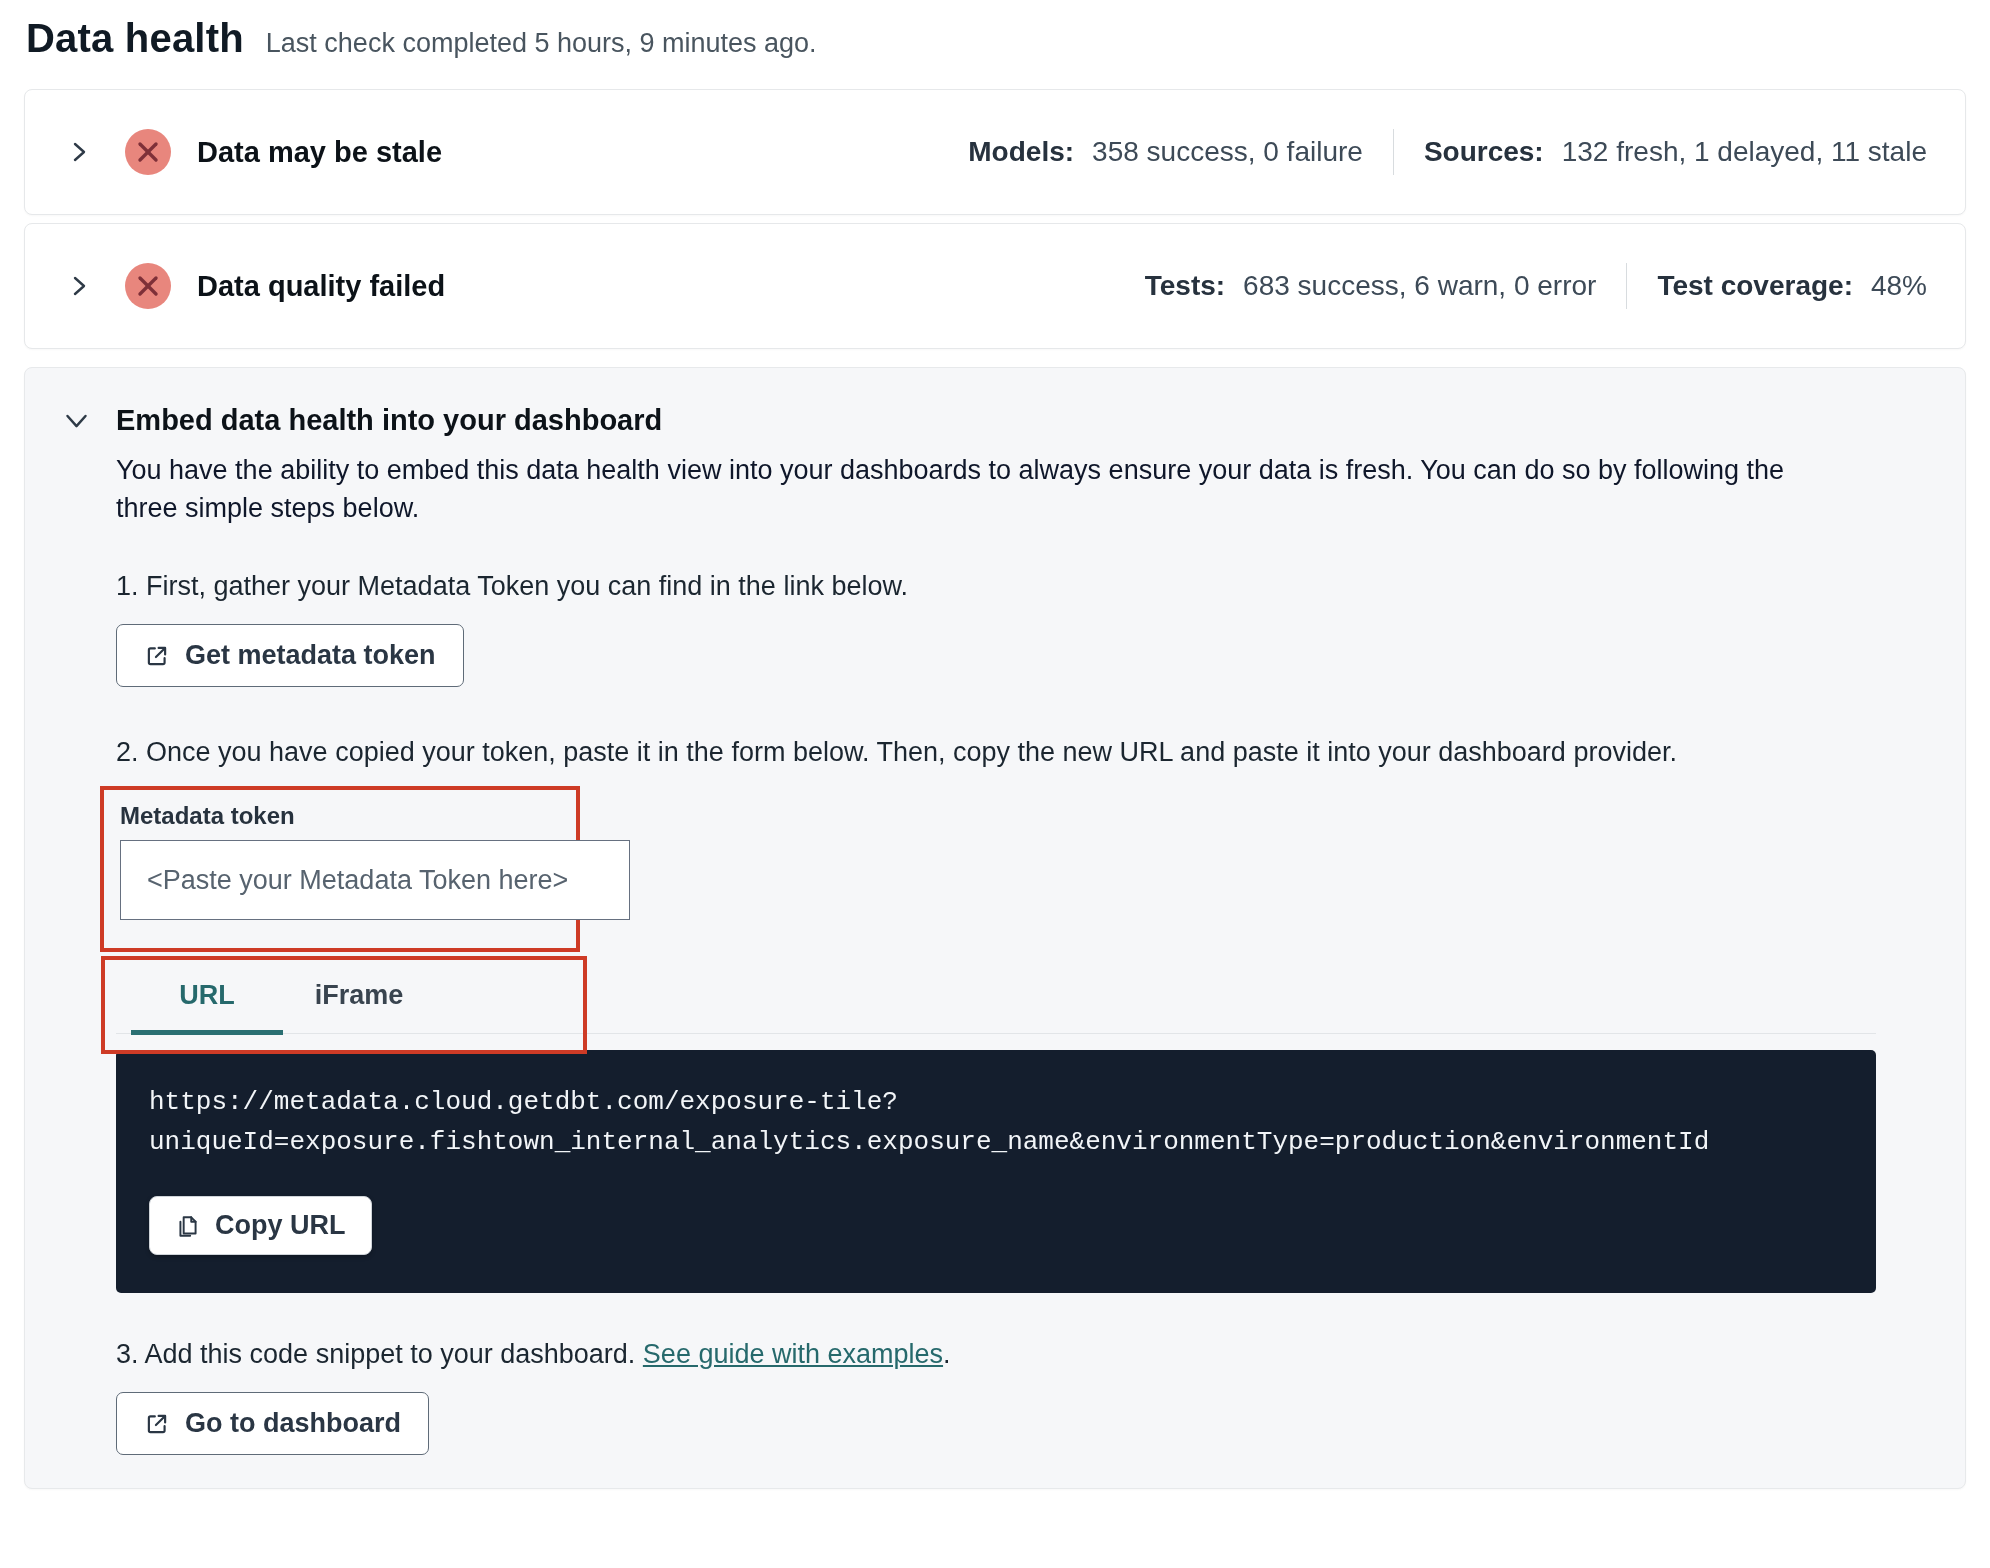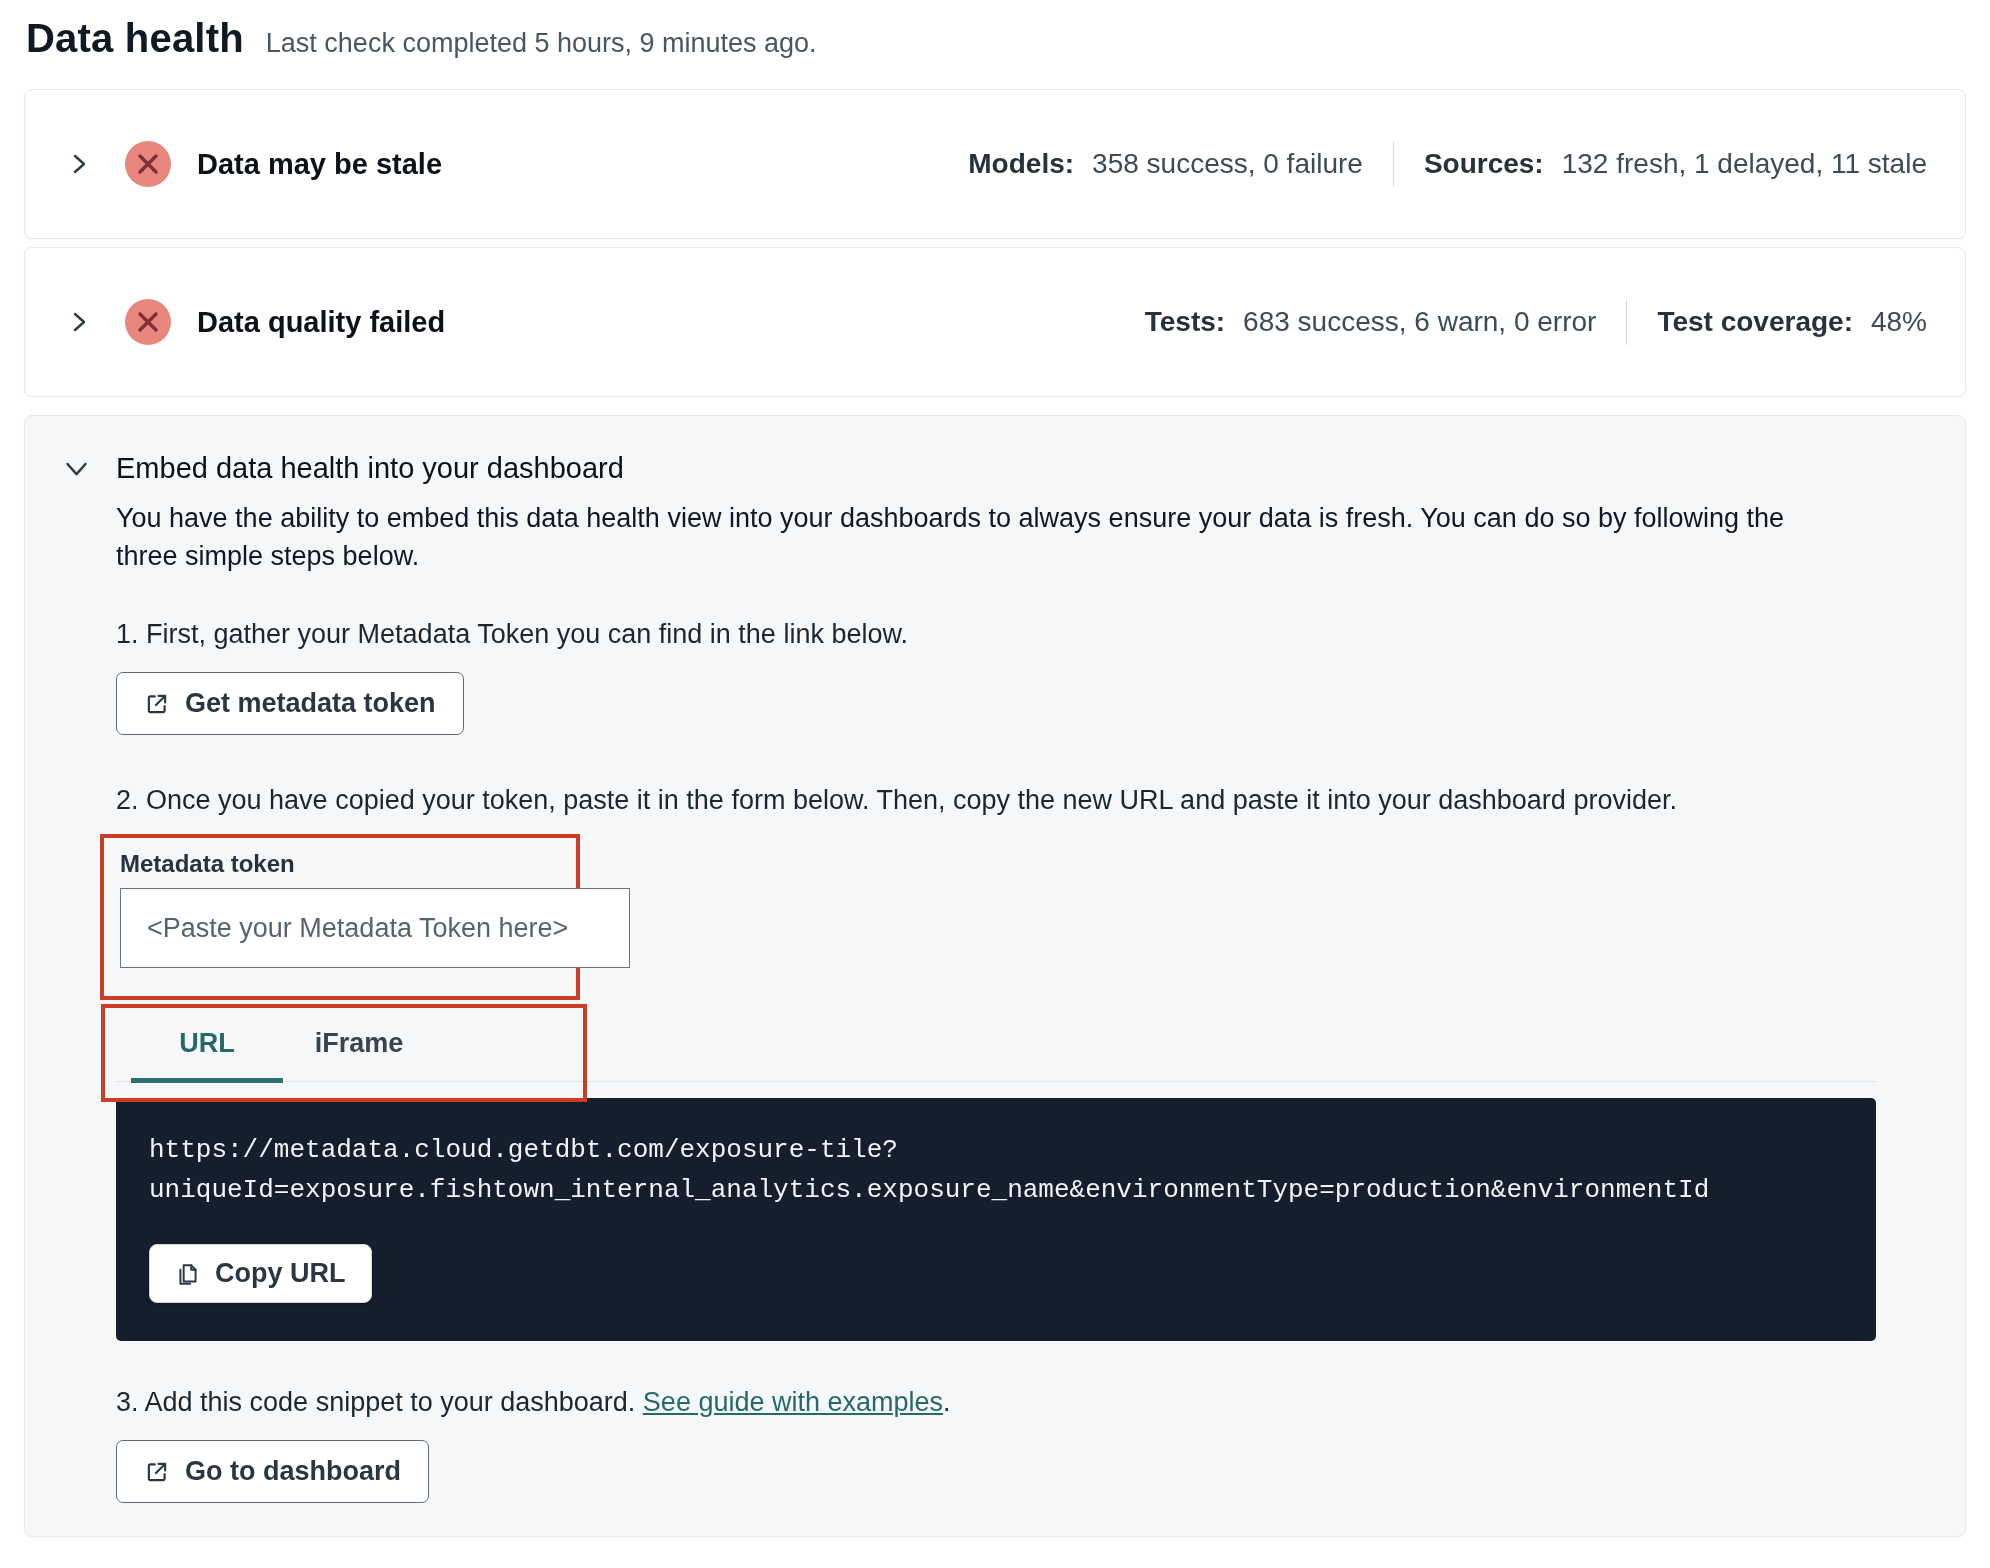--- a/index.html
+++ b/index.html
@@ -17,21 +17,21 @@
   .page-header { display: flex; align-items: baseline; gap: 22px; padding-left: 2px; }
   .page-title { font-size: 40px; font-weight: 600; color: #101a24; letter-spacing: 0.2px; }
   .page-subtitle { font-size: 27px; color: #49555f; }
 
   
   .cards { margin-top: 28px; }
   .status-card {
     background: #fff;
     border: 1px solid #e6e8ea;
     border-radius: 8px;
-    height: 150px;
+    height: 126px;
     display: flex;
     align-items: center;
     padding: 0 38px;
     margin-bottom: 8px;
     box-shadow: 0 1px 2px rgba(20,30,45,0.03);
   }
   .chev-btn { background: none; border: none; cursor: pointer; display: flex; align-items: center; padding: 4px; }
   .status-dot {
     width: 46px; height: 46px; border-radius: 50%;
     background: #e8867d;
@@ -47,21 +47,21 @@
   
   .embed-card {
     margin-top: 18px;
     background: #f6f7f9;
     border: 1px solid #e7e9eb;
     border-radius: 8px;
     padding: 36px 56px 33px 38px;
     box-shadow: 0 1px 2px rgba(20,30,45,0.03);
   }
   .embed-header { display: flex; align-items: center; gap: 26px; cursor: pointer; }
-  .embed-title { font-size: 29px; font-weight: 400; color: #0c1218; }
+  .embed-title { font-size: 29px; font-weight: 700; color: #0c1218; }
   .embed-body { margin-left: 53px; margin-top: 14px; }
   .para { font-size: 27px; line-height: 38px; color: #0f172a; max-width: 1700px; }
   .step-text { font-size: 27px; color: #1b2630; }
   .step1-text { margin-top: 44px; }
   .step2-text { margin-top: 50px; }
   .step3-text { margin-top: 46px; }
   .link { color: #26696c; text-decoration: underline; cursor: pointer; }
 
   .outline-btn {
     margin-top: 22px;

